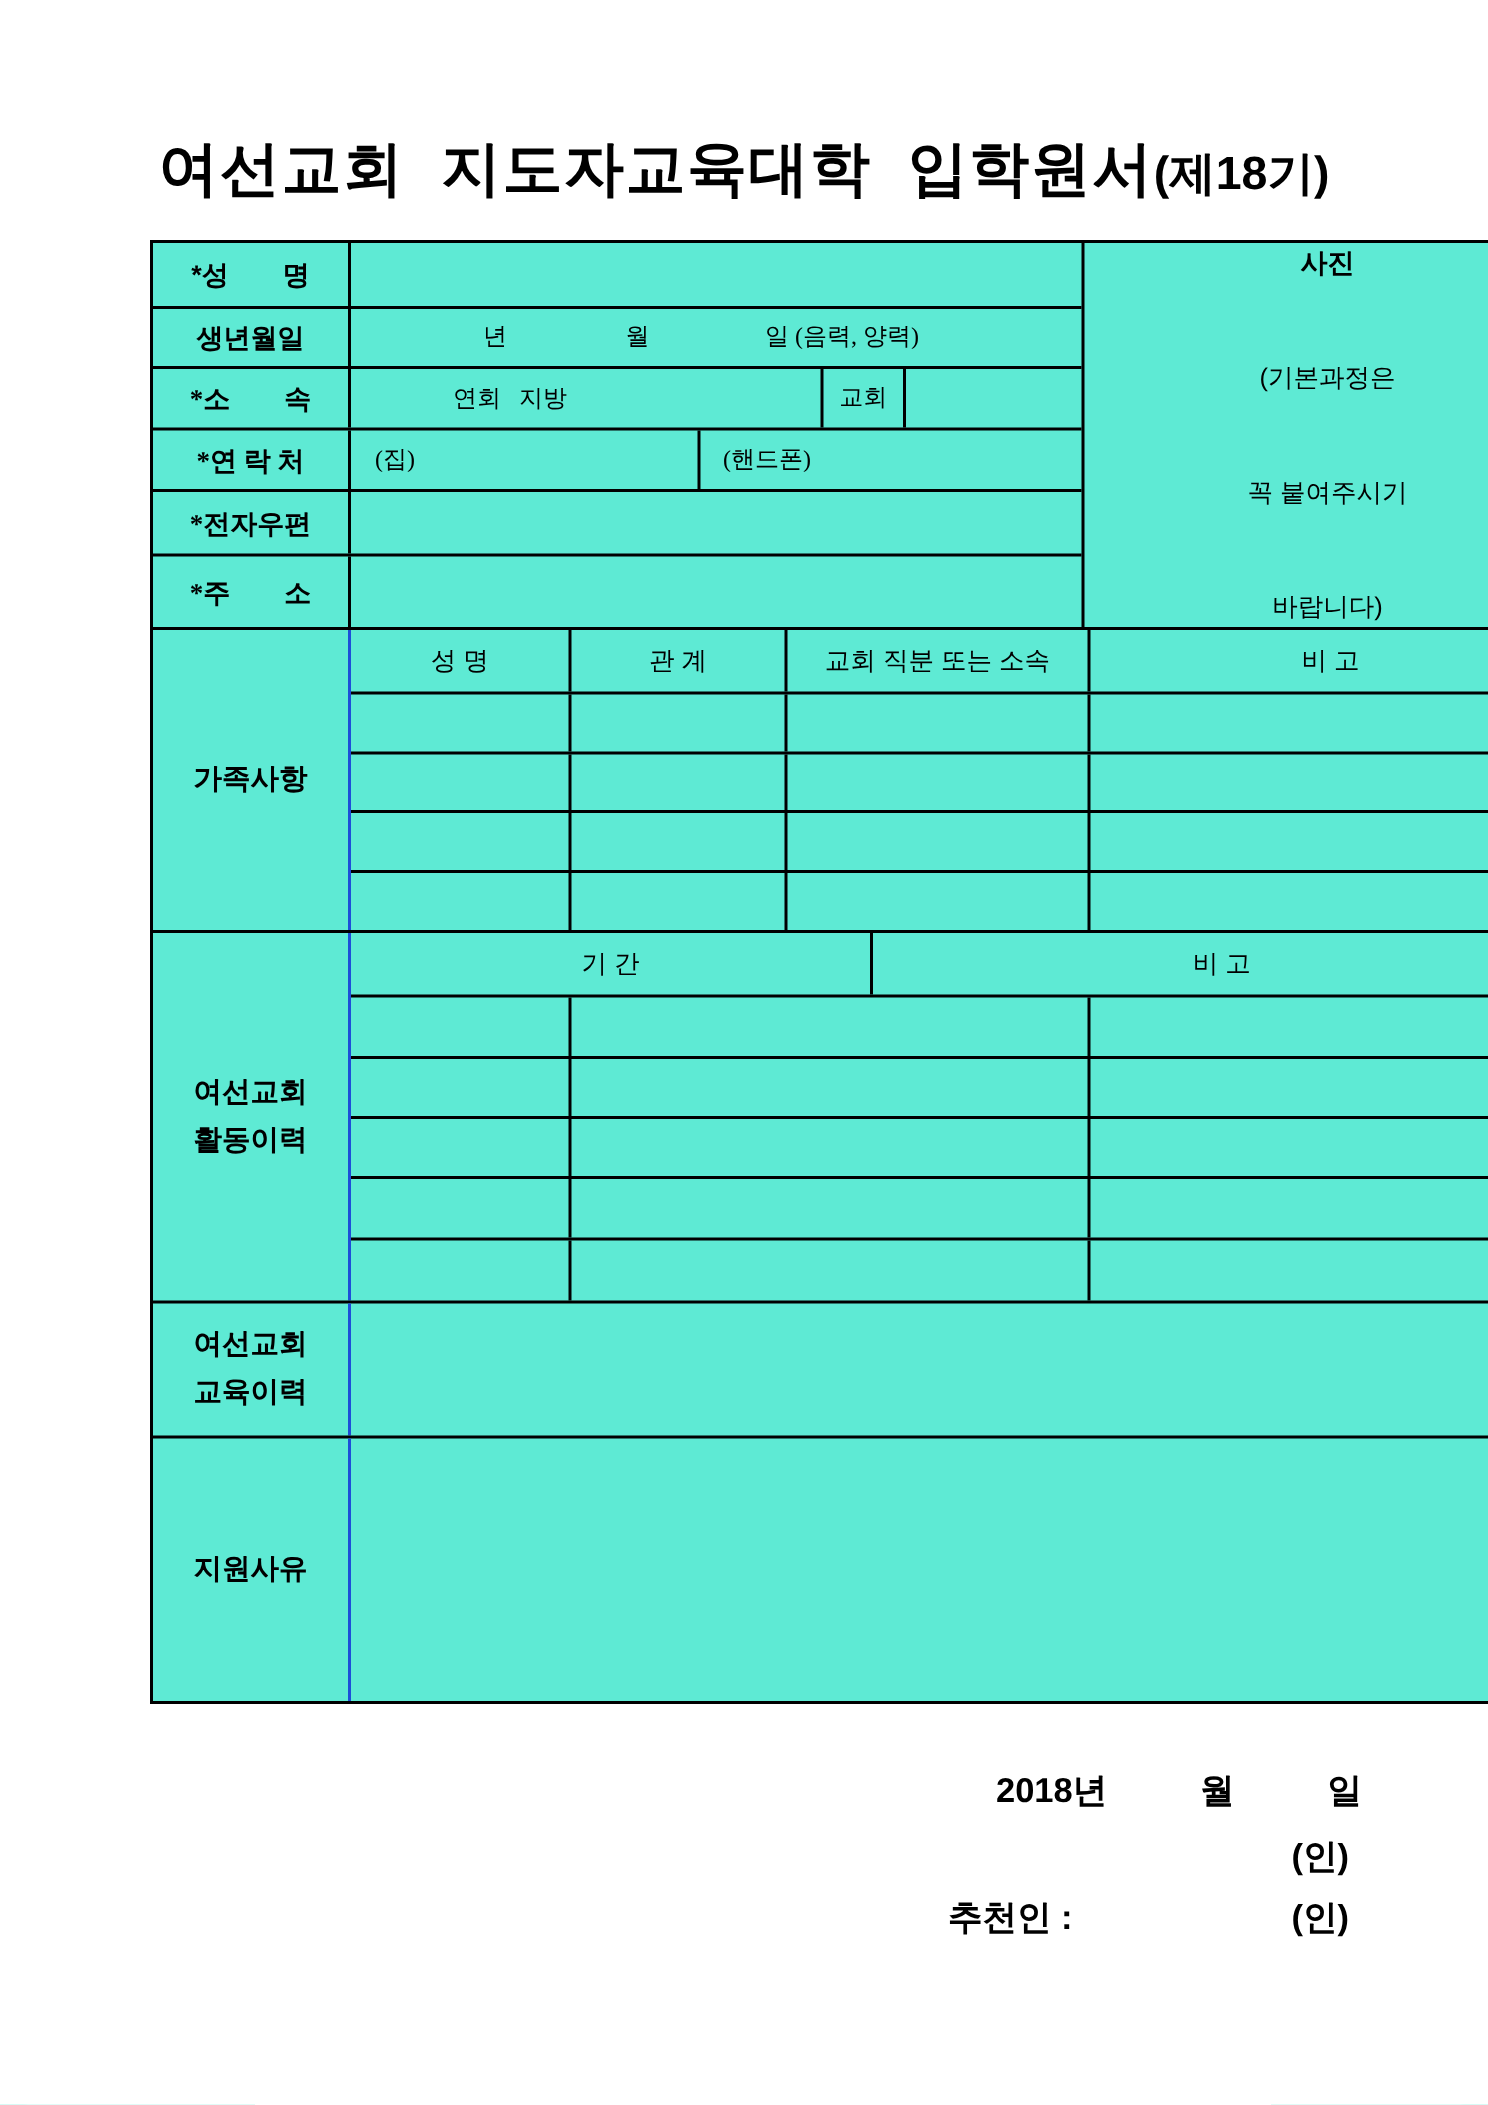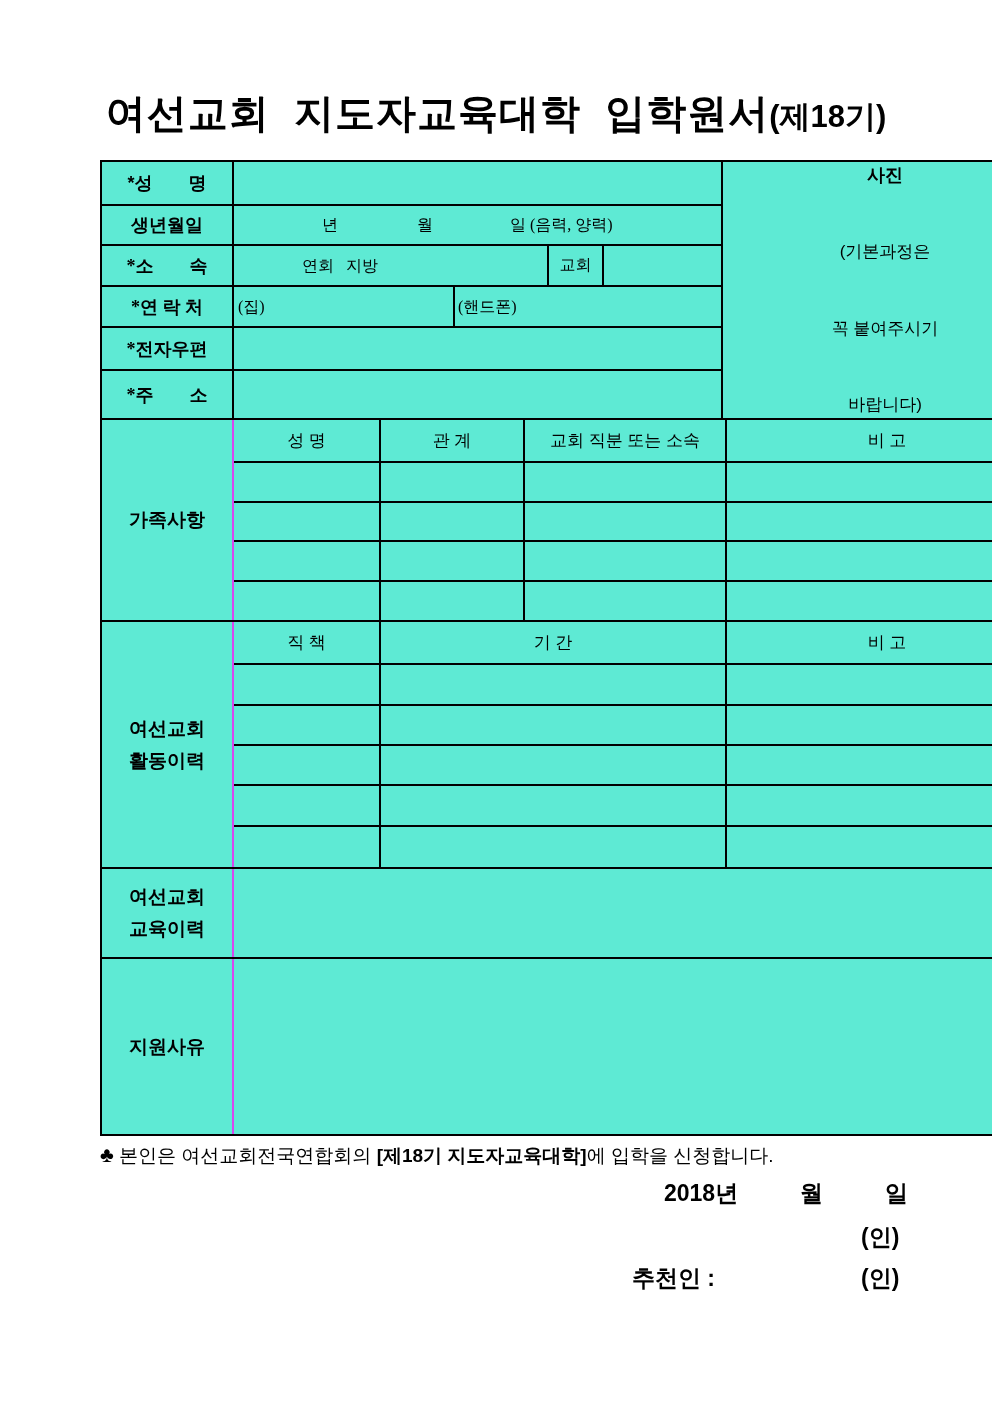--- a/index.html
+++ b/index.html
@@ -24,42 +24,42 @@
   .form-table {
     position: absolute; left: 100px; top: 160px;
     width: 949px; height: 976px;
     border: 2px solid #000; background: #5eead4;
     display: flex; flex-direction: column;
   }
   .sec { display: flex; flex-direction: row; width: 100%; }
   .sec + .sec { border-top: 2px solid #000; }
 
   .lblcol {
-    width: 132px; flex: 0 0 132px; border-right: 2px solid #d946ef;
+    width: 132px; flex: 0 0 132px; border-right: 2px solid #1d4ed8;
     display: flex; flex-direction: column; align-items: center; justify-content: center;
     font-weight: bold; font-size: 19px; text-align: center; line-height: 32px;
   }
   .content { flex: 1 1 auto; display: flex; flex-direction: column; }
 
   
   .sec-top { height: 256px; }
   .sec-top .leftpart { width: 619px; flex: 0 0 619px; display: flex; flex-direction: column; }
   .trow { display: flex; flex-direction: row; width: 100%; }
   .trow + .trow { border-top: 2px solid #000; font-family: Liberation Serif, serif; }
   .trow .rlabel {
     width: 132px; flex: 0 0 132px; border-right: 2px solid #000;
     display: flex; align-items: center; justify-content: center;
     font-weight: bold; font-size: 18px; white-space: pre;
   }
   .cell { position: relative; display: flex; align-items: center; font-size: 16px; }
   .cell.bordered { border-right: 2px solid #000; }
   .r-name   { height: 42px; }
   .r-birth  { height: 40px; }
   .r-affil  { height: 41px; }
-  .r-phone  { height: 41px; }
+  .r-phone  { height: 41px; gap: 12px; }
   .r-email  { height: 43px; }
   .r-addr   { height: 49px; }
   .grow { flex: 1 1 auto; }
 
   .hint { position: absolute; top: 50%; transform: translateY(-50%); white-space: pre; font-size: 16px; }
 
   .photo-cell {
     flex: 1 1 auto; border-left: 2px solid #000;
     display: flex; flex-direction: column; align-items: center; justify-content: space-between;
     text-align: center; line-height: 27px; font-size: 17px;
@@ -227,21 +227,20 @@
       </div>
     </div>
 
     <div class="sec sec-activity">
       <div class="lblcol">
         <div>여선교회</div>
         <div>활동이력</div>
       </div>
       <div class="content">
         <div class="gheader">
-          <div class="gcell act-c1">직 책</div>
           <div class="gcell act-c2">기 간</div>
           <div class="gcell act-c3">비 고</div>
         </div>
         <div class="grow-line">
           <div class="gcell act-c1"></div>
           <div class="gcell act-c2"></div>
           <div class="gcell act-c3"></div>
         </div>
         <div class="grow-line">
           <div class="gcell act-c1"></div>
@@ -275,21 +274,20 @@
     </div>
 
 
     <div class="sec sec-reason">
       <div class="lblcol">지원사유</div>
       <div class="bigblank"></div>
     </div>
 
   </div>
 
-  <div class="declaration"><span class="club">♣</span><span> 본인은 여선교회전국연합회의 </span><span class="bold">[제18기 지도자교육대학]</span><span>에 입학을 신청합니다.</span></div>
 
   <div class="date-line">
     <span>2018년</span>
     <span>월</span>
     <span>일</span>
   </div>
 
   <div class="sign-seal y-applicant">(인)</div>
 
   <div class="sign-label y-recommender">추천인 :</div>

